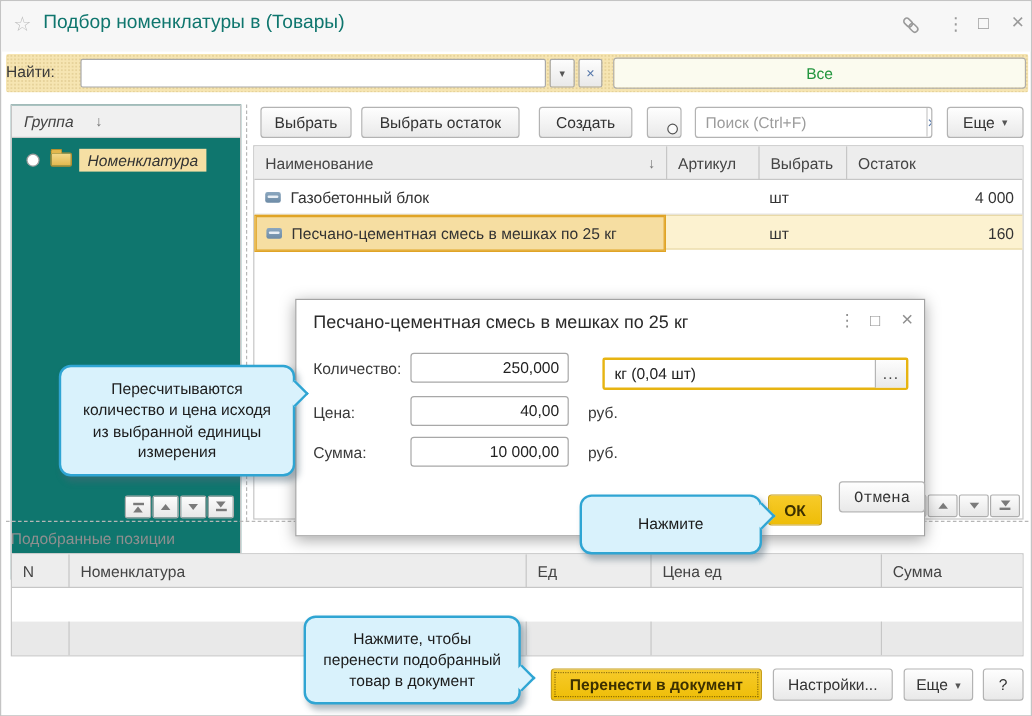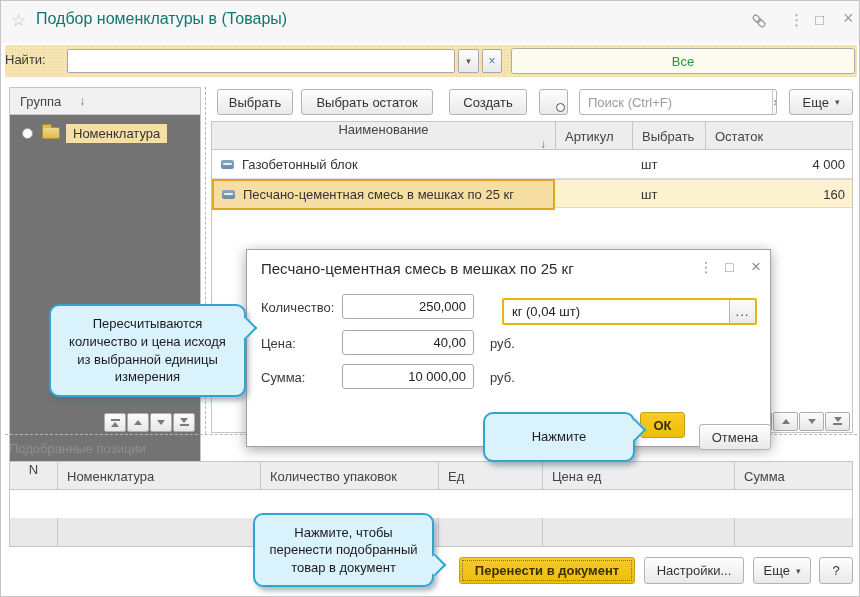--- a/index.html
+++ b/index.html
@@ -34,21 +34,21 @@
   .clr-btn { left:481px; top:48px; width:20px; font-size:12px; color:#5577aa; }
   .toggle { left:510px; top:47px; width:344px; height:26px; border:1px solid #adadad;
     border-radius:3px; display:flex; overflow:hidden; background:#fff; }
   .tg-left { width:172px; height:100%; background:linear-gradient(#fcfcfc,#e7e7e7);
     border-right:1px solid #b5b5b5; display:flex; align-items:center; justify-content:center;
     color:#3c3c3c; cursor:pointer; }
   .tg-right { flex:1; height:100%; background:#fbfbef; display:flex; align-items:center;
     justify-content:center; color:#23963f; cursor:pointer; }
 
   
-  .lpanel { left:8px; top:86px; width:192px; height:396px; border:1px solid #c5c5c5; background:#737373; }
+  .lpanel { left:8px; top:86px; width:192px; height:396px; border:1px solid #c5c5c5; background:#0f766e;font-style:italic; }
   .lp-head { position:absolute; left:0; top:0; right:0; height:27px; background:#f0f0f0;
     border-bottom:1px solid #c9c9c9; display:flex; align-items:center; padding-left:10px; color:#444; }
   .sort-ico { color:#777; margin-left:18px; font-size:12px; }
   .tree-row { position:absolute; left:0; top:33px; right:0; height:24px; display:flex;
     align-items:center; cursor:pointer; }
   .radio { width:11px; height:11px; border:1px solid #9e9e9e; border-radius:50%;
     margin-left:12px; background:#fff; }
   .folder { position:relative; width:18px; height:12px; margin-left:9px;
     background:linear-gradient(#f3d98b,#e2b84e); border:1px solid #b9902e; border-radius:2px; }
   .folder::before { content:""; position:absolute; top:-4px; left:-1px; width:8px; height:3px;
@@ -86,21 +86,21 @@
   .srch input::placeholder { color:#9c9c9c; }
   .srch .x { width:24px; height:100%; border-left:1px solid #c9c9c9; color:#5577aa;
     display:flex; align-items:center; justify-content:center; cursor:pointer; }
 
   
   .itable { left:210px; top:120px; width:642px; height:312px; border:1px solid #c6c6c6; background:#fff; }
   .hrow { position:absolute; left:0; top:0; right:0; height:28px; background:#ededed;
     border-bottom:1px solid #c6c6c6; }
   .hcell { position:absolute; top:0; height:28px; display:flex; align-items:center;
     padding:0 9px; color:#444; border-left:1px solid #c6c6c6; }
-  .hcell.first { border-left:none;flex-direction:column; }
+  .hcell.first { border-left:none; }
   .irow { position:absolute; left:0; right:0; height:29px; cursor:pointer; }
   .icell { position:absolute; top:0; height:29px; display:flex; align-items:center; padding:0 9px; }
   .num { justify-content:flex-end; }
   .item-ico { width:13px; height:9px; background:linear-gradient(#8ba7bf,#6d8ba6); border-radius:2px;
     position:relative; margin-right:8px; flex:none; }
   .item-ico::after { content:""; position:absolute; left:2px; right:2px; top:3px; height:2px;
     background:#e9eff5; border-radius:1px; }
   .row-sel { background:#fcf2d0; border-top:1px solid #e8d9a8; border-bottom:1px solid #e8d9a8; }
   .cell-sel { background:#f6dea2; box-shadow: inset 0 0 0 1px #e0a426; border:1px solid #e0a426; }
 
@@ -286,23 +286,20 @@
   <span class="abs sec-label">Подобранные позиции</span>
 
   <div class="abs btable">
     <div class="hrow">
       <div class="hcell first" style="left:0;width:47px;">
           <span>N</span>
         </div>
       <div class="hcell" style="left:47px;width:203px;">
           <span>Номенклатура</span>
         </div>
-      <div class="hcell" style="left:250px;width:178px;">
-          <span>Количество упаковок</span>
-        </div>
       <div class="hcell" style="left:428px;width:104px;">
           <span>Ед</span>
         </div>
       <div class="hcell" style="left:532px;width:192px;">
           <span>Цена ед</span>
         </div>
       <div class="hcell" style="left:724px;width:118px;">
           <span>Сумма</span>
         </div>
     </div>
@@ -340,21 +337,21 @@
 
     <span class="m-label" style="top:86px;">Цена:</span>
     <input class="m-input" style="top: 80px;" value="40,00">
     <span class="rub" style="top:86px;">руб.</span>
 
     <span class="m-label" style="top:120px;">Сумма:</span>
     <input class="m-input" style="top: 114px;" value="10 000,00">
     <span class="rub" style="top:120px;">руб.</span>
 
     <div class="btn btn-gold m-btn" style="left:393px;top:162px;width:45px;">ОК</div>
-    <div class="btn m-btn" style="left:452px;top:174px;width:72px;">Отмена</div>
+    <div class="btn m-btn" style="left:452px;top:151px;width:72px;font-family:Liberation Mono, monospace;">Отмена</div>
   </div>
 
   <div class="callout" style="left:48px;top:303px;width:197px;height:93px;">
     <span>Пересчитываются количество и цена исходя из выбранной единицы измерения</span>
     <span class="c-arrow" style="right:-10px;top:14px;"></span>
   </div>
 
   <div class="callout" style="left:482px;top:411px;width:152px;height:50px;">
     <span>Нажмите</span>
     <span class="c-arrow" style="right:-10px;top:8px;"></span>

